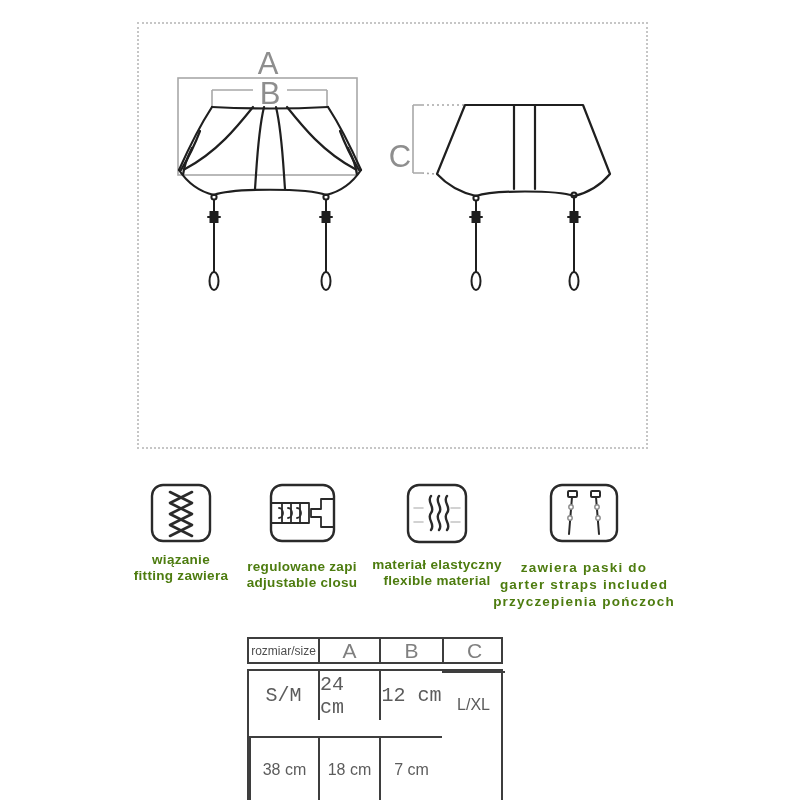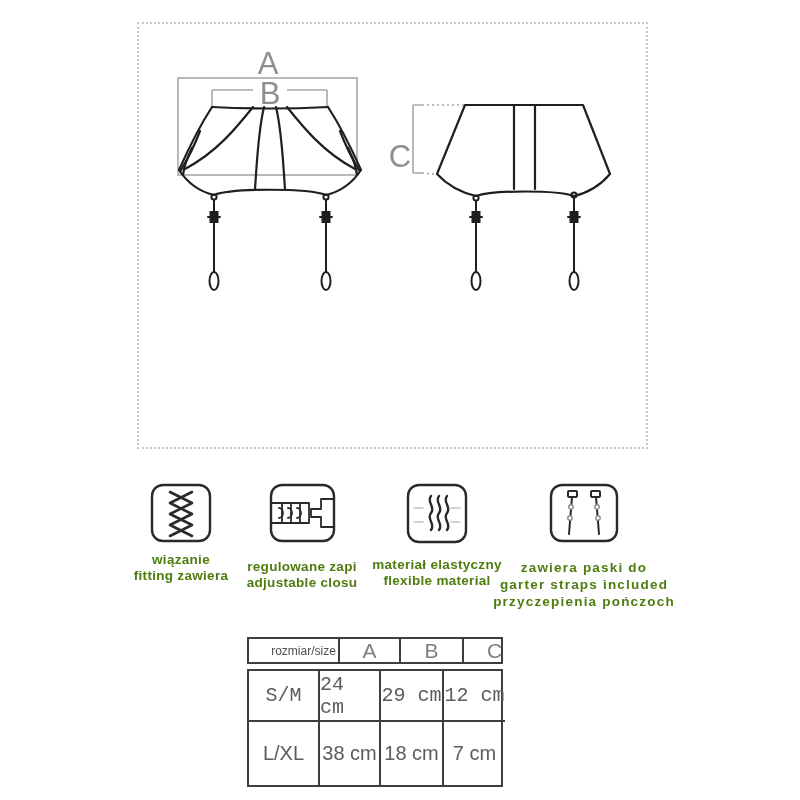--- a/index.html
+++ b/index.html
@@ -22,29 +22,29 @@
   .lbl{font-weight:bold;font-size:13.5px;color:#4d7c0f;line-height:16px;letter-spacing:.3px;white-space:nowrap;}
   .f1 .lbl{margin-top:9px}
   .f2 .lbl{margin-top:16px}
   .f3 .lbl{margin-top:13px}
   .f4 .lbl{margin-top:16px;letter-spacing:1.2px;line-height:17px}
 
   
   .tbl{position:absolute;left:247px;top:637px;width:256px;color:#5c5c5c;}
   .thead,.tbody{display:grid;grid-template-columns:69px 61px 63px 63px;
                 border:2px solid #3e3e3e;box-sizing:border-box;}
-  .thead{height:27px;padding-left:20px;}
+  .thead{height:27px;}
   .tbody{margin-top:5px;}
   .cell{display:flex;align-items:center;justify-content:center;box-sizing:border-box;}
   .cb{border-left:2px solid #3e3e3e;}
   .rt{border-top:2px solid #3e3e3e;}
   .h-size{font-size:12px;color:#4e4e4e;}
   .h-abc{font-size:21px;color:#7f7f7f;}
   .r1{height:49px;font-size:20px;font-family:Liberation Mono, monospace;}
-  .r2{height:65px;font-size:20px;}
+  .r2{height:65px;font-size:16px;}
 </style>
 </head>
 <body>
 
 <div class="page">
 
   <div class="frame"></div>
 
   <svg class="diagram" width="511" height="427" viewBox="0 0 511 427">
 
@@ -192,21 +192,20 @@
   <div class="tbl">
     <div class="thead">
       <div class="cell h-size">rozmiar/size</div>
       <div class="cell h-abc cb">A</div>
       <div class="cell h-abc cb">B</div>
       <div class="cell h-abc cb">C</div>
     </div>
     <div class="tbody">
       <div class="cell r1">S/M</div>
       <div class="cell r1 cb">24 cm</div>
-      <div class="cell r1 cb">29 cm</div>
       <div class="cell r1 cb">12 cm</div>
       <div class="cell r2 rt">L/XL</div>
       <div class="cell r2 rt cb">38 cm</div>
       <div class="cell r2 rt cb">18 cm</div>
       <div class="cell r2 rt cb">7 cm</div>
     </div>
   </div>
 
 </div>
 

